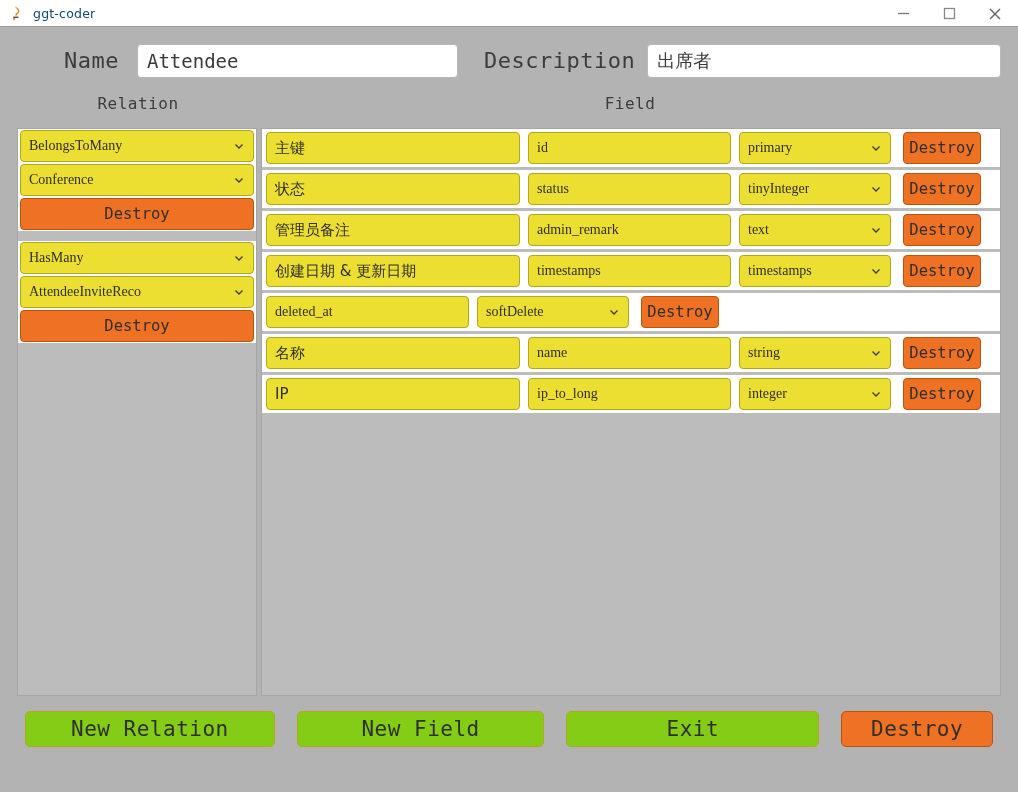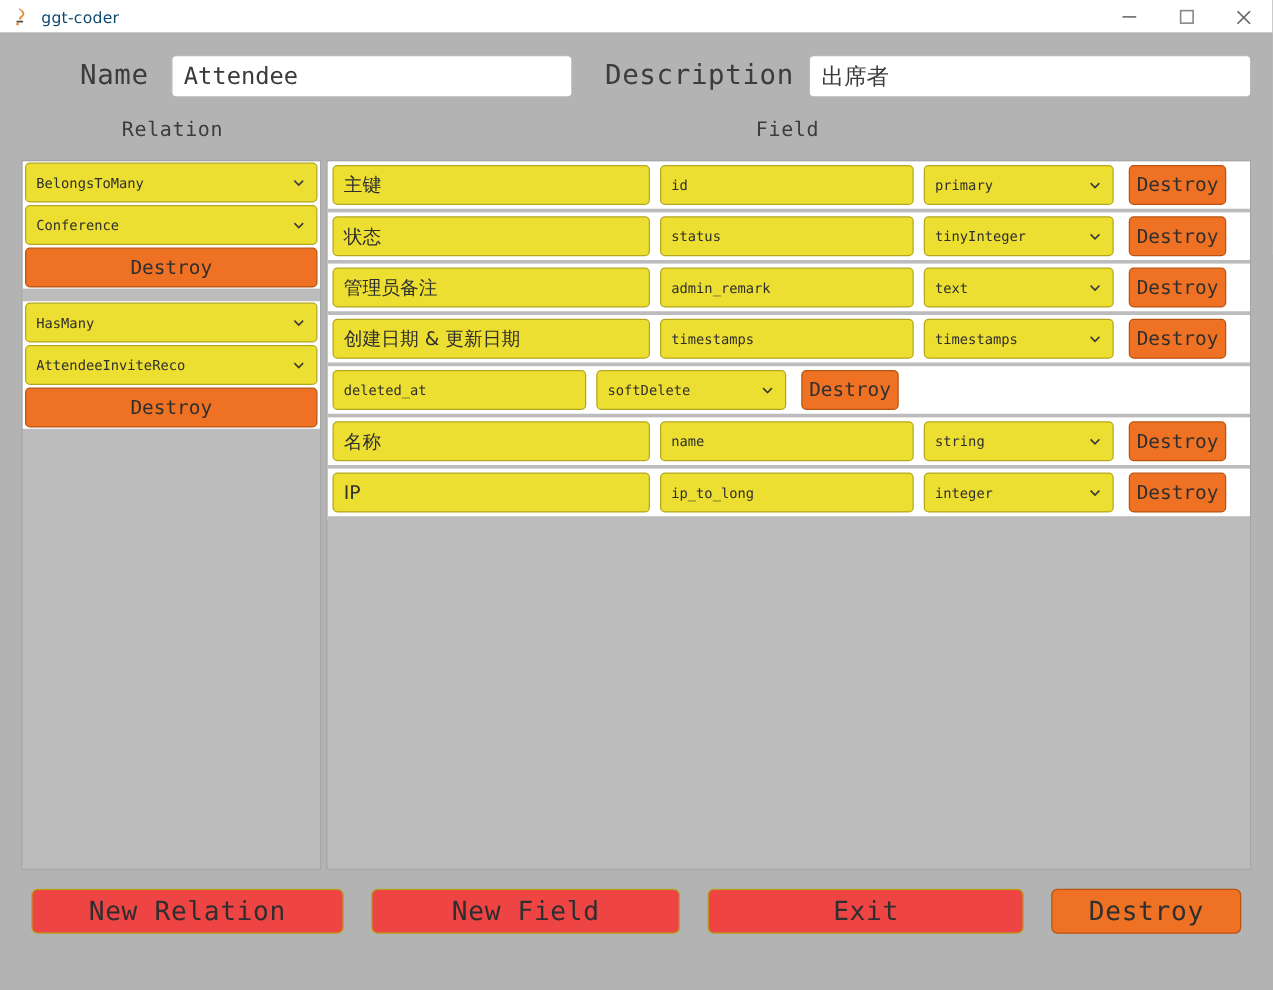--- a/index.html
+++ b/index.html
@@ -108,24 +108,25 @@
 
   
   .ctl {
     background: #eddf31;
     border: 1px solid #b3a71e;
     border-radius: 4px;
     height: 32px;
     display: flex;
     align-items: center;
     padding: 0 8px;
-    font-size: 11px;
+    font-size: 14px;
     color: #2f2f2f;
     white-space: nowrap;
     overflow: hidden;
+    font-family: Liberation Serif, serif;
   }
   .ctl.cjk { font-family: "DejaVu Sans", "Liberation Sans", sans-serif; font-size: 15px; }
   .ctl.select { justify-content: space-between; }
   .ctl.select .chev { margin-left: 6px; flex: none; display: flex; align-items: center; }
   .ctl.select .sel-text { overflow: hidden; text-overflow: clip; }
 
   .btn-destroy {
     background: #ef7224;
     border: 1px solid #b9540f;
     border-radius: 4px;
@@ -168,21 +169,21 @@
   }
   .bottom-btn {
     height: 36px;
     border-radius: 5px;
     display: flex;
     align-items: center;
     justify-content: center;
     font-size: 21px;
     color: #2f2f2f;
     letter-spacing: 0.5px;
-    background: #ef4444;
+    background: #84cc16;
     border: 1px solid #b3a71e;
   }
   .bottom-btn.destroy { background: #ef7224; border-color: #b9540f; }
   #btn-new-relation { width: 250px; }
   #btn-new-field    { width: 248px; }
   #btn-exit         { width: 253px; }
   #btn-destroy-all  { width: 152px; }
 </style>
 </head>
 <body>

